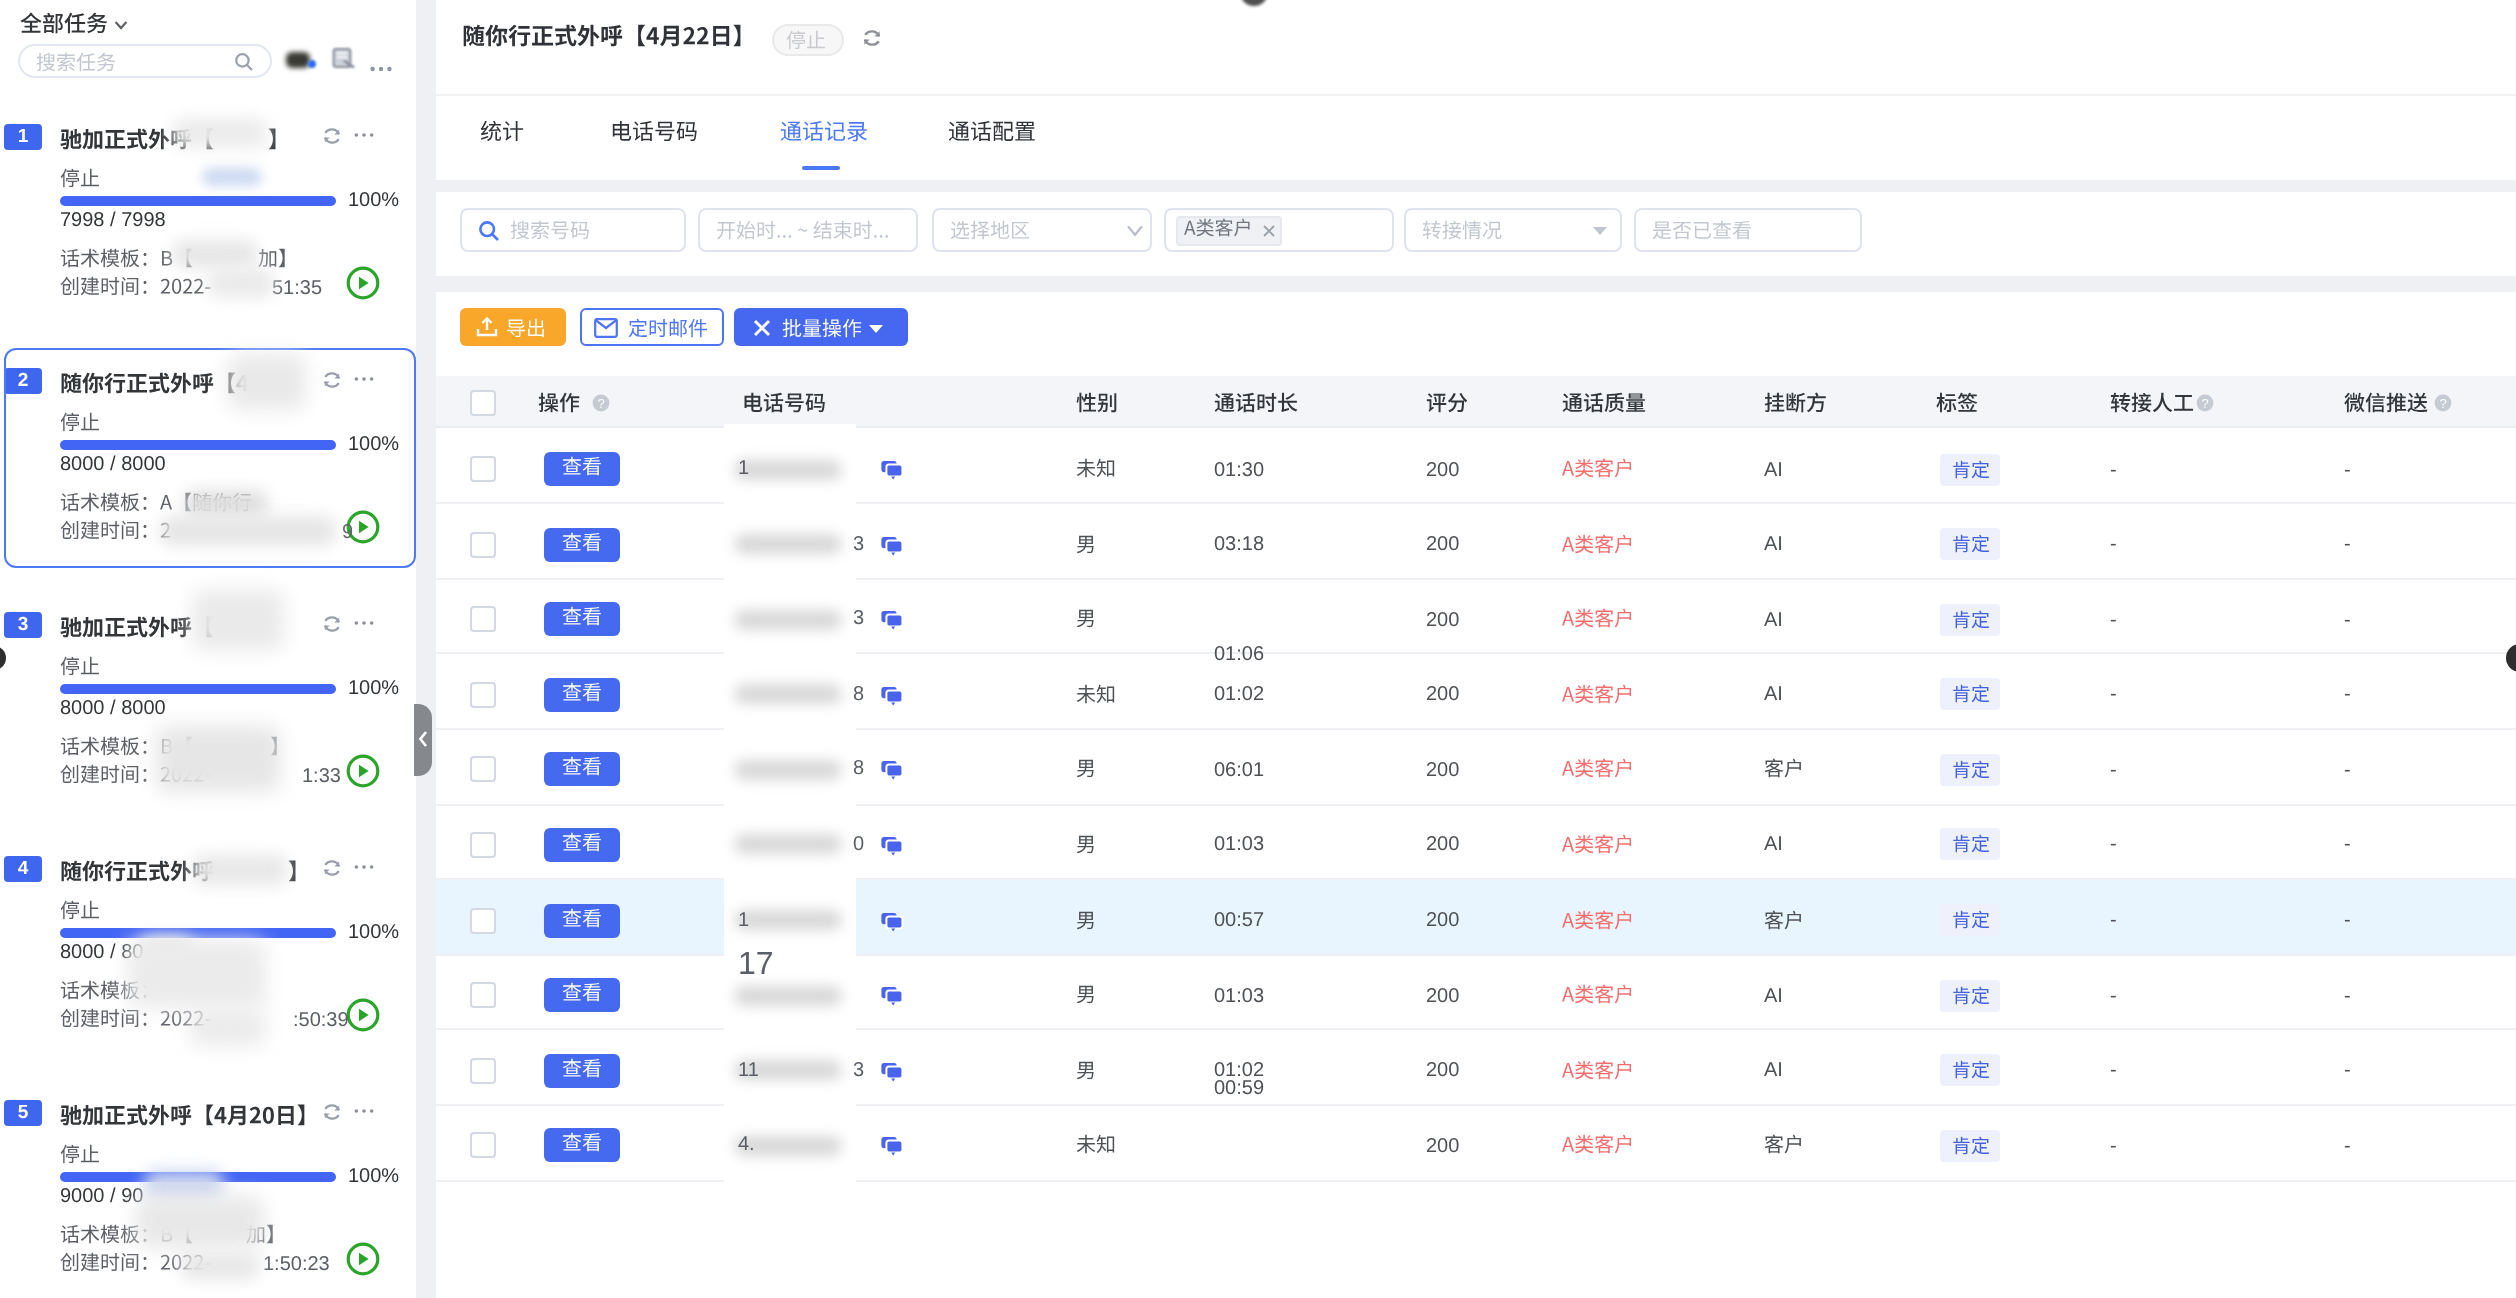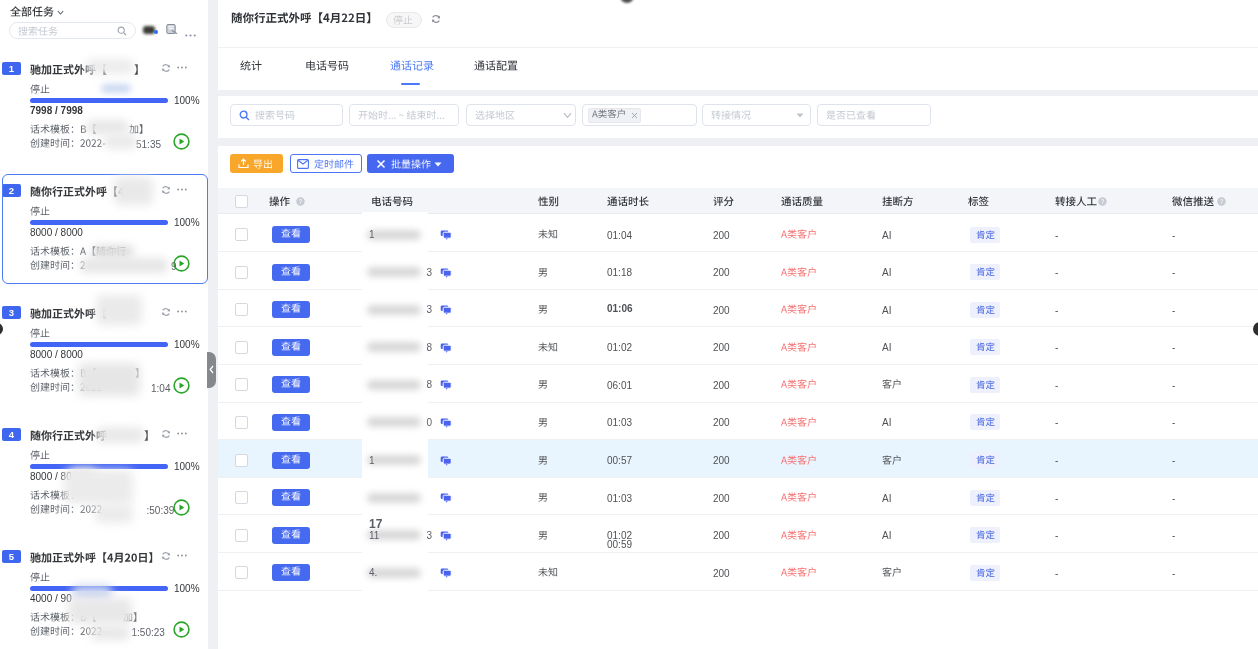--- a/index.html
+++ b/index.html
@@ -213,21 +213,21 @@
       <circle cx="9.7" cy="1.5" r="1" fill="#8b9097"></circle>
     </svg>
     <svg class="ct " style="left:30.0px;top:83.5px;width:20.00px;height:11.00px" viewBox="0 0 2000 1100">
       <g fill="#5c6066" transform="translate(0,880) scale(1,-1)">
         <use href="#g15" x="0"></use>
         <use href="#g59" x="1000"></use>
       </g>
     </svg>
     <div class="ab" style="left:30px;top:98.0px;width:138px;height:5px;background:#4365f5;border-radius:2.5px"></div>
     <div class="lt" style="left:174.0px;top:95.0px;font-size:10.0px;color:#333639;font-weight:400;letter-spacing:0px">100%</div>
-    <div class="lt" style="left:30.0px;top:105.0px;font-size:10.0px;color:#333639;font-weight:700;letter-spacing:0px">7998 / 7998</div>
+    <div class="lt" style="left:30.0px;top:105.0px;font-size:10.0px;color:#333639;font-weight:400;letter-spacing:0px">7998 / 7998</div>
     <svg class="ct " style="left:30.0px;top:124.0px;width:66.57px;height:11.00px" viewBox="0 0 6657 1100">
       <g fill="#5c6066" transform="translate(0,880) scale(1,-1)">
         <use href="#g76" x="0"></use>
         <use href="#g53" x="1000"></use>
         <use href="#g58" x="2000"></use>
         <use href="#g55" x="3000"></use>
         <use href="#g89" x="4000"></use>
         <use href="#g5" x="5000"></use>
         <use href="#g7" x="5657"></use>
       </g>
@@ -466,21 +466,21 @@
       <circle cx="9.7" cy="1.5" r="1" fill="#8b9097"></circle>
     </svg>
     <svg class="ct " style="left:30.0px;top:571.5px;width:20.00px;height:11.00px" viewBox="0 0 2000 1100">
       <g fill="#5c6066" transform="translate(0,880) scale(1,-1)">
         <use href="#g15" x="0"></use>
         <use href="#g59" x="1000"></use>
       </g>
     </svg>
     <div class="ab" style="left:30px;top:586.0px;width:138px;height:5px;background:#4365f5;border-radius:2.5px"></div>
     <div class="lt" style="left:174.0px;top:583.0px;font-size:10.0px;color:#333639;font-weight:400;letter-spacing:0px">100%</div>
-    <div class="lt" style="left:30.0px;top:593.0px;font-size:10.0px;color:#333639;font-weight:400;letter-spacing:0px">4000 / 90</div>
+    <div class="lt" style="left:30.0px;top:593.0px;font-size:10.0px;color:#333639;font-weight:400;letter-spacing:0px">9000 / 90</div>
     <svg class="ct " style="left:30.0px;top:612.0px;width:66.57px;height:11.00px" viewBox="0 0 6657 1100">
       <g fill="#5c6066" transform="translate(0,880) scale(1,-1)">
         <use href="#g76" x="0"></use>
         <use href="#g53" x="1000"></use>
         <use href="#g58" x="2000"></use>
         <use href="#g55" x="3000"></use>
         <use href="#g89" x="4000"></use>
         <use href="#g5" x="5000"></use>
         <use href="#g7" x="5657"></use>
       </g>
@@ -499,21 +499,21 @@
         <use href="#g0" x="7220"></use>
       </g>
     </svg>
     <div class="lt" style="left:105.7px;top:626.0px;font-size:10.0px;color:#5c6066;font-weight:400;letter-spacing:0px"></div>
     <svg class="ab" style="left:173px;top:621px" width="17" height="17" viewBox="0 0 17 17">
 <circle cx="8.5" cy="8.5" r="7.4" stroke="#2aa52a" stroke-width="1.6" fill="#fff"></circle>
 <path d="M6.5 5.4 L11.3 8.5 L6.5 11.6 Z" fill="#2aa52a"></path>
     </svg>
     <div class="lt" style="left:136.0px;top:138.5px;font-size:10.0px;color:#5c6066;font-weight:400;letter-spacing:0px">51:35</div>
     <div class="lt" style="left:171.0px;top:260.5px;font-size:10.0px;color:#5c6066;font-weight:400;letter-spacing:0px">9</div>
-    <div class="lt" style="left:151.0px;top:382.5px;font-size:10.0px;color:#5c6066;font-weight:400;letter-spacing:0px">1:04</div>
+    <div class="lt" style="left:151.0px;top:382.5px;font-size:10.0px;color:#5c6066;font-weight:400;letter-spacing:0px">1:33</div>
     <div class="lt" style="left:146.5px;top:504.5px;font-size:10.0px;color:#5c6066;font-weight:400;letter-spacing:0px">:50:39</div>
     <div class="lt" style="left:131.5px;top:626.5px;font-size:10.0px;color:#5c6066;font-weight:400;letter-spacing:0px">1:50:23</div>
     <svg class="ct " style="left:133.5px;top:63.5px;width:11.00px;height:12.10px" viewBox="0 0 1000 1100">
       <g fill="#333639" transform="translate(0,880) scale(1,-1)">
         <use href="#g94" x="0"></use>
       </g>
     </svg>
     <svg class="ct " style="left:144.0px;top:429.5px;width:11.00px;height:12.10px" viewBox="0 0 1000 1100">
       <g fill="#333639" transform="translate(0,880) scale(1,-1)">
         <use href="#g94" x="0"></use>
@@ -840,21 +840,21 @@
 <rect x="0.7" y="0.5" width="7.6" height="5.6" rx="1.3" fill="#4a63ee"></rect>
 <rect x="3.2" y="2.2" width="8" height="6" rx="1.3" fill="#4a63ee" stroke="#fff" stroke-width="1"></rect>
 <path d="M5.6 8.2 h2 l-1 1.5 z" fill="#4a63ee"></path>
     </svg>
     <svg class="ct " style="left:538.0px;top:229.0px;width:20.00px;height:11.00px" viewBox="0 0 2000 1100">
       <g fill="#4e5155" transform="translate(0,880) scale(1,-1)">
         <use href="#g52" x="0"></use>
         <use href="#g63" x="1000"></use>
       </g>
     </svg>
-    <div class="lt" style="left:607.0px;top:229.5px;font-size:10.0px;color:#4e5155;font-weight:400;letter-spacing:0px">01:04</div>
+    <div class="lt" style="left:607.0px;top:229.5px;font-size:10.0px;color:#4e5155;font-weight:400;letter-spacing:0px">01:30</div>
     <div class="lt" style="left:713.0px;top:229.5px;font-size:10.0px;color:#4e5155;font-weight:400;letter-spacing:0px">200</div>
     <svg class="ct " style="left:781.0px;top:229.0px;width:36.08px;height:11.00px" viewBox="0 0 3608 1100">
       <g fill="#f56c6c" transform="translate(0,880) scale(1,-1)">
         <use href="#g4" x="0"></use>
         <use href="#g66" x="608"></use>
         <use href="#g30" x="1608"></use>
         <use href="#g40" x="2608"></use>
       </g>
     </svg>
     <div class="lt" style="left:882.0px;top:229.5px;font-size:10.0px;color:#4e5155;font-weight:400;letter-spacing:0px">AI</div>
@@ -879,21 +879,21 @@
     <svg class="ab" style="left:439.5px;top:267.6px" width="12" height="10" viewBox="0 0 12 10">
 <rect x="0.7" y="0.5" width="7.6" height="5.6" rx="1.3" fill="#4a63ee"></rect>
 <rect x="3.2" y="2.2" width="8" height="6" rx="1.3" fill="#4a63ee" stroke="#fff" stroke-width="1"></rect>
 <path d="M5.6 8.2 h2 l-1 1.5 z" fill="#4a63ee"></path>
     </svg>
     <svg class="ct " style="left:538.0px;top:266.6px;width:10.00px;height:11.00px" viewBox="0 0 1000 1100">
       <g fill="#4e5155" transform="translate(0,880) scale(1,-1)">
         <use href="#g61" x="0"></use>
       </g>
     </svg>
-    <div class="lt" style="left:607.0px;top:267.1px;font-size:10.0px;color:#4e5155;font-weight:400;letter-spacing:0px">01:18</div>
+    <div class="lt" style="left:607.0px;top:267.1px;font-size:10.0px;color:#4e5155;font-weight:400;letter-spacing:0px">03:18</div>
     <div class="lt" style="left:713.0px;top:267.1px;font-size:10.0px;color:#4e5155;font-weight:400;letter-spacing:0px">200</div>
     <svg class="ct " style="left:781.0px;top:266.6px;width:36.08px;height:11.00px" viewBox="0 0 3608 1100">
       <g fill="#f56c6c" transform="translate(0,880) scale(1,-1)">
         <use href="#g4" x="0"></use>
         <use href="#g66" x="608"></use>
         <use href="#g30" x="1608"></use>
         <use href="#g40" x="2608"></use>
       </g>
     </svg>
     <div class="lt" style="left:882.0px;top:267.1px;font-size:10.0px;color:#4e5155;font-weight:400;letter-spacing:0px">AI</div>
@@ -918,21 +918,21 @@
     <svg class="ab" style="left:439.5px;top:305.2px" width="12" height="10" viewBox="0 0 12 10">
 <rect x="0.7" y="0.5" width="7.6" height="5.6" rx="1.3" fill="#4a63ee"></rect>
 <rect x="3.2" y="2.2" width="8" height="6" rx="1.3" fill="#4a63ee" stroke="#fff" stroke-width="1"></rect>
 <path d="M5.6 8.2 h2 l-1 1.5 z" fill="#4a63ee"></path>
     </svg>
     <svg class="ct " style="left:538.0px;top:304.2px;width:10.00px;height:11.00px" viewBox="0 0 1000 1100">
       <g fill="#4e5155" transform="translate(0,880) scale(1,-1)">
         <use href="#g61" x="0"></use>
       </g>
     </svg>
-    <div class="lt" style="left:607.0px;top:303px;font-size:10.0px;color:#4e5155;font-weight:700;letter-spacing:0px">01:06</div>
+    <div class="lt" style="left:607.0px;top:322px;font-size:10.0px;color:#4e5155;font-weight:400;letter-spacing:0px">01:06</div>
     <div class="lt" style="left:713.0px;top:304.7px;font-size:10.0px;color:#4e5155;font-weight:400;letter-spacing:0px">200</div>
     <svg class="ct " style="left:781.0px;top:304.2px;width:36.08px;height:11.00px" viewBox="0 0 3608 1100">
       <g fill="#f56c6c" transform="translate(0,880) scale(1,-1)">
         <use href="#g4" x="0"></use>
         <use href="#g66" x="608"></use>
         <use href="#g30" x="1608"></use>
         <use href="#g40" x="2608"></use>
       </g>
     </svg>
     <div class="lt" style="left:882.0px;top:304.7px;font-size:10.0px;color:#4e5155;font-weight:400;letter-spacing:0px">AI</div>
@@ -1246,19 +1246,19 @@
     <div class="ab" style="left:367px;top:492.6px;width:54px;height:10px;background:#d8d8d8;filter:blur(3.2px);border-radius:5px"></div>
     <div class="ab" style="left:367px;top:530.1px;width:54px;height:10px;background:#d8d8d8;filter:blur(3.2px);border-radius:5px"></div>
     <div class="ab" style="left:367px;top:567.7px;width:54px;height:10px;background:#d8d8d8;filter:blur(3.2px);border-radius:5px"></div>
     <div class="lt" style="left:369.0px;top:229.0px;font-size:10.0px;color:#5a5e66;font-weight:400;letter-spacing:0px">1</div>
     <div class="lt" style="left:426.5px;top:266.6px;font-size:10.0px;color:#5a5e66;font-weight:400;letter-spacing:0px">3</div>
     <div class="lt" style="left:426.5px;top:304.2px;font-size:10.0px;color:#5a5e66;font-weight:400;letter-spacing:0px">3</div>
     <div class="lt" style="left:426.5px;top:341.7px;font-size:10.0px;color:#5a5e66;font-weight:400;letter-spacing:0px">8</div>
     <div class="lt" style="left:426.5px;top:379.3px;font-size:10.0px;color:#5a5e66;font-weight:400;letter-spacing:0px">8</div>
     <div class="lt" style="left:426.5px;top:416.9px;font-size:10.0px;color:#5a5e66;font-weight:400;letter-spacing:0px">0</div>
     <div class="lt" style="left:369.0px;top:454.5px;font-size:10.0px;color:#5a5e66;font-weight:400;letter-spacing:0px">1</div>
-    <div class="lt" style="left:369.0px;top:518px;font-size:12px;color:#5a5e66;font-weight:700;letter-spacing:0px">17</div>
+    <div class="lt" style="left:369.0px;top:474px;font-size:16px;color:#5a5e66;font-weight:400;letter-spacing:0px">17</div>
     <div class="lt" style="left:369.0px;top:529.6px;font-size:10.0px;color:#5a5e66;font-weight:400;letter-spacing:0px">11</div>
     <div class="lt" style="left:426.5px;top:529.6px;font-size:10.0px;color:#5a5e66;font-weight:400;letter-spacing:0px">3</div>
     <div class="lt" style="left:369.0px;top:567.2px;font-size:10.0px;color:#5a5e66;font-weight:400;letter-spacing:0px">4.</div>
     <div class="ab" style="left:620px;top:-11px;width:14px;height:14px;background:#4f4f4f;border-radius:50%;filter:blur(0.8px)"></div>
     <div class="ab" style="left:-9px;top:323px;width:12px;height:12px;background:#2e2e2e;border-radius:50%"></div>
     <div class="ab" style="left:1253px;top:322px;width:14px;height:14px;background:#2e2e2e;border-radius:50%"></div>
   </div>
 </body></html>

